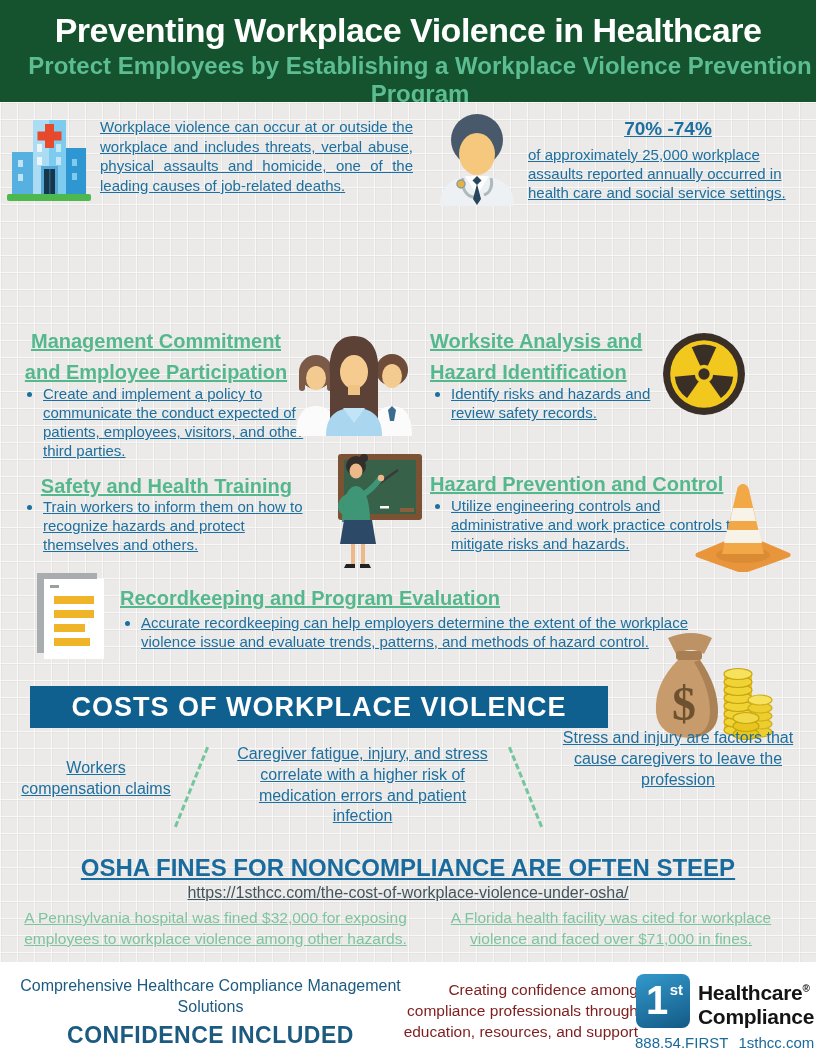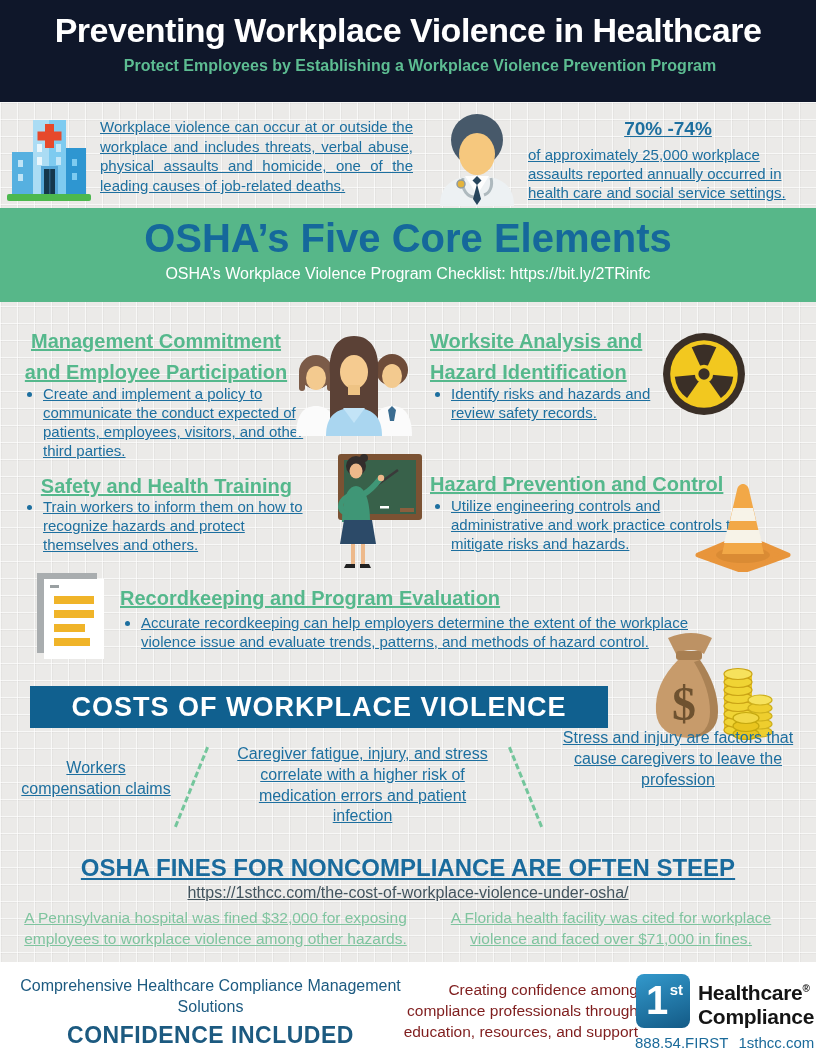--- a/index.html
+++ b/index.html
@@ -1,22 +1,22 @@
 <!DOCTYPE html>
 <html><head>
 <meta charset="utf-8">
 <style>
   html,body{margin:0;padding:0;background:#fff;}
   .page{position:relative;width:816px;height:1056px;overflow:hidden;
         font-family:"Liberation Sans",sans-serif;background:#ffffff;}
 
   
-  .hdr{position:absolute;left:0;top:0;width:816px;height:102px;background:#0f172a;text-align:center;}
+  .hdr{position:absolute;left:0;top:0;width:816px;height:102px;background:#14532d;text-align:center;}
   .hdr-title{padding-top:10px;font-size:34px;font-weight:bold;color:#ffffff;letter-spacing:-.5px;line-height:40px;}
-  .hdr-sub{margin-top:2px;font-size:16px;font-weight:bold;color:#5dbd92;line-height:28px;padding-left:24px;}
+  .hdr-sub{margin-top:2px;font-size:24px;font-weight:bold;color:#5dbd92;line-height:28px;padding-left:24px;}
 
   
   .body-bg{position:absolute;left:0;top:102px;width:816px;height:860px;background-color:#ebeae8;
     background-image:
       linear-gradient(rgba(255,255,255,.65) 1px,transparent 1px),
       linear-gradient(90deg,rgba(255,255,255,.65) 1px,transparent 1px),
       linear-gradient(rgba(90,90,90,.045) 1px,transparent 1px),
       linear-gradient(90deg,rgba(90,90,90,.045) 1px,transparent 1px);
     background-size:17px 17px;background-position:0 0,0 0,1px 1px,1px 1px;}
 
@@ -112,24 +112,20 @@
       <circle cx="31" cy="72" r="4" fill="#e3b33c" stroke="#8f9ba0" stroke-width="1.5"></circle>
       <path d="M47 64 L42.5 68.5 L47 73 L51.5 68.5 Z" fill="#27455c"></path>
       <path d="M47 72 L43 87 L47 93 L51 87 Z" fill="#27455c"></path>
     </svg>
   </span>
   <div class="abs stat blue-text">
     <div class="stat-head">70% -74%</div>
     <div class="stat-body">of approximately 25,000 workplace assaults reported annually occurred in health care and social service settings.</div>
   </div>
 
-  <div class="band">
-    <div class="band-title">OSHA’s Five Core Elements</div>
-    <div class="band-sub">OSHA’s Workplace Violence Program Checklist: https://bit.ly/2TRinfc</div>
-  </div>
 
   <div class="abs green-head" style="left:22px;top:326px;width:268px;text-align:center">Management Commitment and Employee Participation</div>
   <ul class="bullets abs" style="left:26px;top:384px;width:262px">
     <li>Create and implement a policy to communicate the conduct expected of patients, employees, visitors, and other third parties.</li>
   </ul>
   <span class="abs" style="left:288px;top:322px">
     <svg width="132" height="114" viewBox="0 0 132 114">
       <circle cx="28" cy="50" r="17" fill="#7b5b48"></circle>
       <ellipse cx="28" cy="56" rx="10" ry="12" fill="#f3ca8f"></ellipse>
       <rect x="11" y="50" width="6" height="19" rx="3" fill="#7b5b48"></rect>

